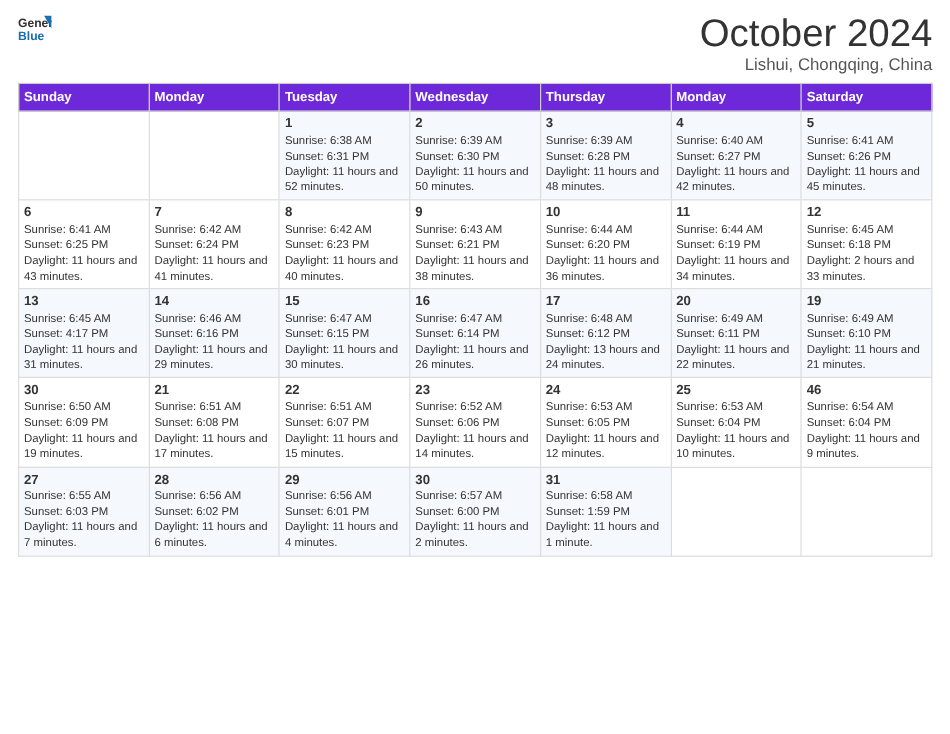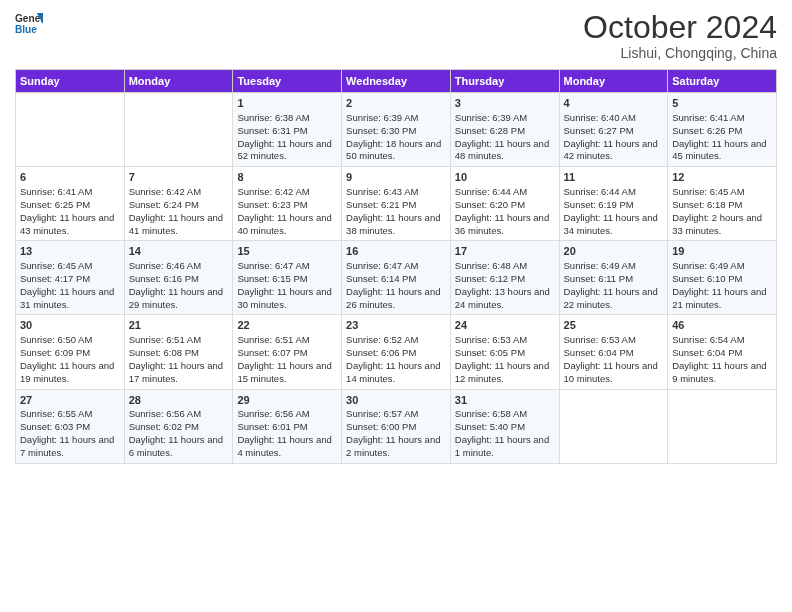--- a/index.html
+++ b/index.html
@@ -113,21 +113,21 @@
         <th>Thursday</th>
         <th>Monday</th>
         <th>Saturday</th>
       </tr>
     </thead>
     <tbody id="calendar-body">
     <tr>
           <td class="empty-cell"></td>
           <td class="empty-cell"></td>
           <td><span class="day-num">1</span><span>Sunrise: 6:38 AM</span><br><span>Sunset: 6:31 PM</span><br><span>Daylight: 11 hours and 52 minutes.</span></td>
-          <td><span class="day-num">2</span><span>Sunrise: 6:39 AM</span><br><span>Sunset: 6:30 PM</span><br><span>Daylight: 18 hours and 50 minutes.</span></td>
+          <td><span class="day-num">2</span><span>Sunrise: 6:39 AM</span><br><span>Sunset: 6:30 PM</span><br><span>Daylight: 11 hours and 50 minutes.</span></td>
           <td><span class="day-num">3</span><span>Sunrise: 6:39 AM</span><br><span>Sunset: 6:28 PM</span><br><span>Daylight: 11 hours and 48 minutes.</span></td>
           <td><span class="day-num">4</span><span>Sunrise: 6:40 AM</span><br><span>Sunset: 6:27 PM</span><br><span>Daylight: 11 hours and 42 minutes.</span></td>
           <td><span class="day-num">5</span><span>Sunrise: 6:41 AM</span><br><span>Sunset: 6:26 PM</span><br><span>Daylight: 11 hours and 45 minutes.</span></td>
         </tr>
         <tr>
           <td><span class="day-num">6</span><span>Sunrise: 6:41 AM</span><br><span>Sunset: 6:25 PM</span><br><span>Daylight: 11 hours and 43 minutes.</span></td>
           <td><span class="day-num">7</span><span>Sunrise: 6:42 AM</span><br><span>Sunset: 6:24 PM</span><br><span>Daylight: 11 hours and 41 minutes.</span></td>
           <td><span class="day-num">8</span><span>Sunrise: 6:42 AM</span><br><span>Sunset: 6:23 PM</span><br><span>Daylight: 11 hours and 40 minutes.</span></td>
           <td><span class="day-num">9</span><span>Sunrise: 6:43 AM</span><br><span>Sunset: 6:21 PM</span><br><span>Daylight: 11 hours and 38 minutes.</span></td>
           <td><span class="day-num">10</span><span>Sunrise: 6:44 AM</span><br><span>Sunset: 6:20 PM</span><br><span>Daylight: 11 hours and 36 minutes.</span></td>
@@ -150,19 +150,19 @@
           <td><span class="day-num">23</span><span>Sunrise: 6:52 AM</span><br><span>Sunset: 6:06 PM</span><br><span>Daylight: 11 hours and 14 minutes.</span></td>
           <td><span class="day-num">24</span><span>Sunrise: 6:53 AM</span><br><span>Sunset: 6:05 PM</span><br><span>Daylight: 11 hours and 12 minutes.</span></td>
           <td><span class="day-num">25</span><span>Sunrise: 6:53 AM</span><br><span>Sunset: 6:04 PM</span><br><span>Daylight: 11 hours and 10 minutes.</span></td>
           <td><span class="day-num">46</span><span>Sunrise: 6:54 AM</span><br><span>Sunset: 6:04 PM</span><br><span>Daylight: 11 hours and 9 minutes.</span></td>
         </tr>
         <tr>
           <td><span class="day-num">27</span><span>Sunrise: 6:55 AM</span><br><span>Sunset: 6:03 PM</span><br><span>Daylight: 11 hours and 7 minutes.</span></td>
           <td><span class="day-num">28</span><span>Sunrise: 6:56 AM</span><br><span>Sunset: 6:02 PM</span><br><span>Daylight: 11 hours and 6 minutes.</span></td>
           <td><span class="day-num">29</span><span>Sunrise: 6:56 AM</span><br><span>Sunset: 6:01 PM</span><br><span>Daylight: 11 hours and 4 minutes.</span></td>
           <td><span class="day-num">30</span><span>Sunrise: 6:57 AM</span><br><span>Sunset: 6:00 PM</span><br><span>Daylight: 11 hours and 2 minutes.</span></td>
-          <td><span class="day-num">31</span><span>Sunrise: 6:58 AM</span><br><span>Sunset: 5:40 PM</span><br><span>Daylight: 11 hours and 1 minute.</span></td>
+          <td><span class="day-num">31</span><span>Sunrise: 6:58 AM</span><br><span>Sunset: 1:59 PM</span><br><span>Daylight: 11 hours and 1 minute.</span></td>
           <td class="empty-cell"></td>
           <td class="empty-cell"></td>
         </tr>
       </tbody>
   </table>
 </div>
 
 </body></html>

